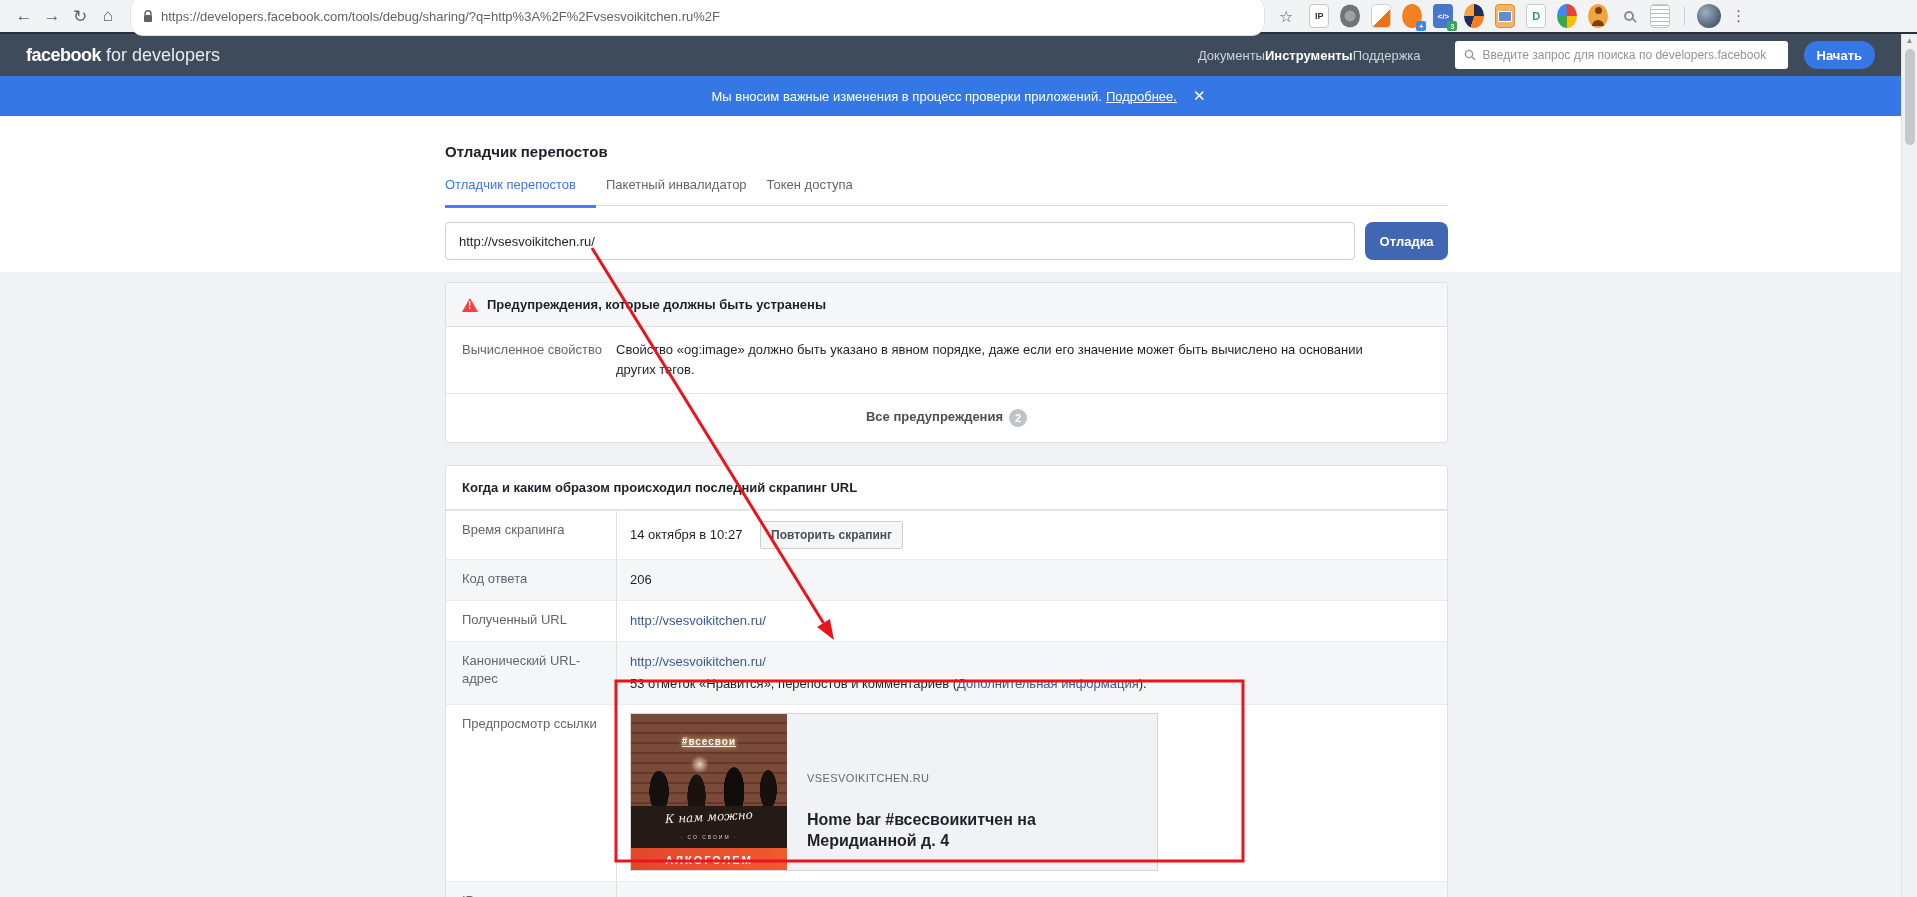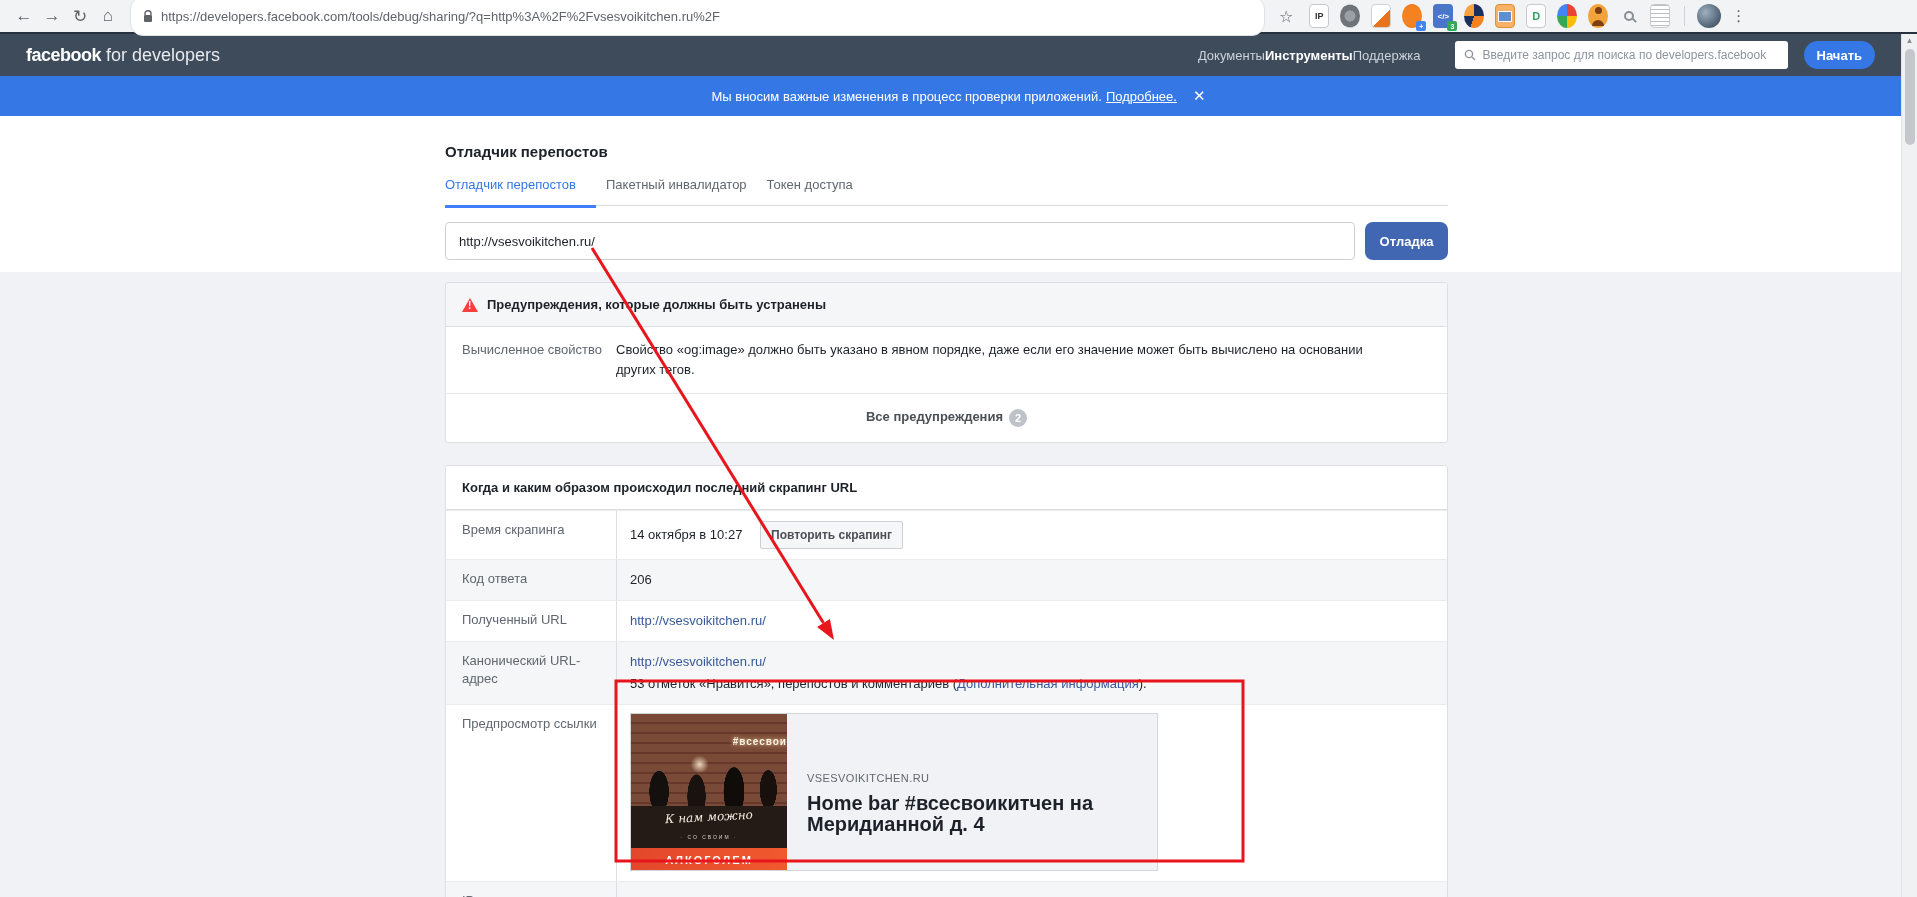--- a/index.html
+++ b/index.html
@@ -96,28 +96,28 @@
   .pimg-top { position:absolute; top:0; left:0; right:0; height:97px;
     background:
       radial-gradient(ellipse 16px 34px at 18% 80%, #14100e 60%, transparent 62%),
       radial-gradient(ellipse 15px 36px at 42% 85%, #19120f 60%, transparent 62%),
       radial-gradient(ellipse 17px 40px at 66% 80%, #0f0c0a 60%, transparent 62%),
       radial-gradient(ellipse 14px 32px at 88% 78%, #17100d 60%, transparent 62%),
       radial-gradient(circle 9px at 44% 52%, #e8d6b8 0%, rgba(232,214,184,0) 100%),
       repeating-linear-gradient(180deg, #7a4a38 0 8px, #65382b 8px 10px),
       linear-gradient(180deg,#7a4a38,#3c2824);
   }
-  .pimg-hash { position:absolute; top:18px; width:100%; text-align:right; color:#fbf3e6; font-size:10px; font-weight:bold; letter-spacing:1px; text-shadow:0 0 4px #ffd9a0; }
+  .pimg-hash { position:absolute; top:18px; width:100%; text-align:center; color:#fbf3e6; font-size:10px; font-weight:bold; letter-spacing:1px; text-shadow:0 0 4px #ffd9a0;text-decoration:underline; }
   .pimg-bottom { position:absolute; bottom:0; left:0; right:0; height:64px; background:#241b17; text-align:center; }
   .pimg-cursive { font-family:"DejaVu Serif","Liberation Serif",serif; font-style:italic; color:#f3e9dd; font-size:12px; margin-top:1px; transform:rotate(-3deg); }
   .pimg-small { font-size:5px; color:#d8cfc5; letter-spacing:2px; margin-top:0px; }
   .pimg-band { margin-top:1px; background:linear-gradient(90deg,#e2472b,#f05a2f); color:#fff; font-weight:bold; font-size:11px; letter-spacing:2px; padding:2px 0; }
   .ptext { padding:54px 12px 0 20px; }
   .pdomain { font-size:11px; color:#606770; letter-spacing:.4px; }
-  .ptitle { margin-top:5px; font-size:20px; font-weight:bold; color:#1d2129; line-height:21px; width:335px; }
+  .ptitle { margin-top:21px; font-size:16px; font-weight:bold; color:#1d2129; line-height:21px; width:335px; }
 
   
   .annotations { position:absolute; left:0; top:0; width:1917px; height:897px; pointer-events:none; z-index:40; }
   .scrollbar { position:absolute; right:0; top:34px; bottom:0; width:16px; background:#f0f1f2; border-left:1px solid #e2e3e5; z-index:50; display:flex; flex-direction:column; align-items:center; }
   .scrollbar .arr { color:#8b8f94; font-size:8px; margin-top:2px; }
   .scrollbar .thumb { width:10px; height:96px; background:#c4c8cd; border-radius:5px; margin-top:4px; }
   .lock-svg, .search-svg { flex:none; }
 </style>
 </head>
 <body>

